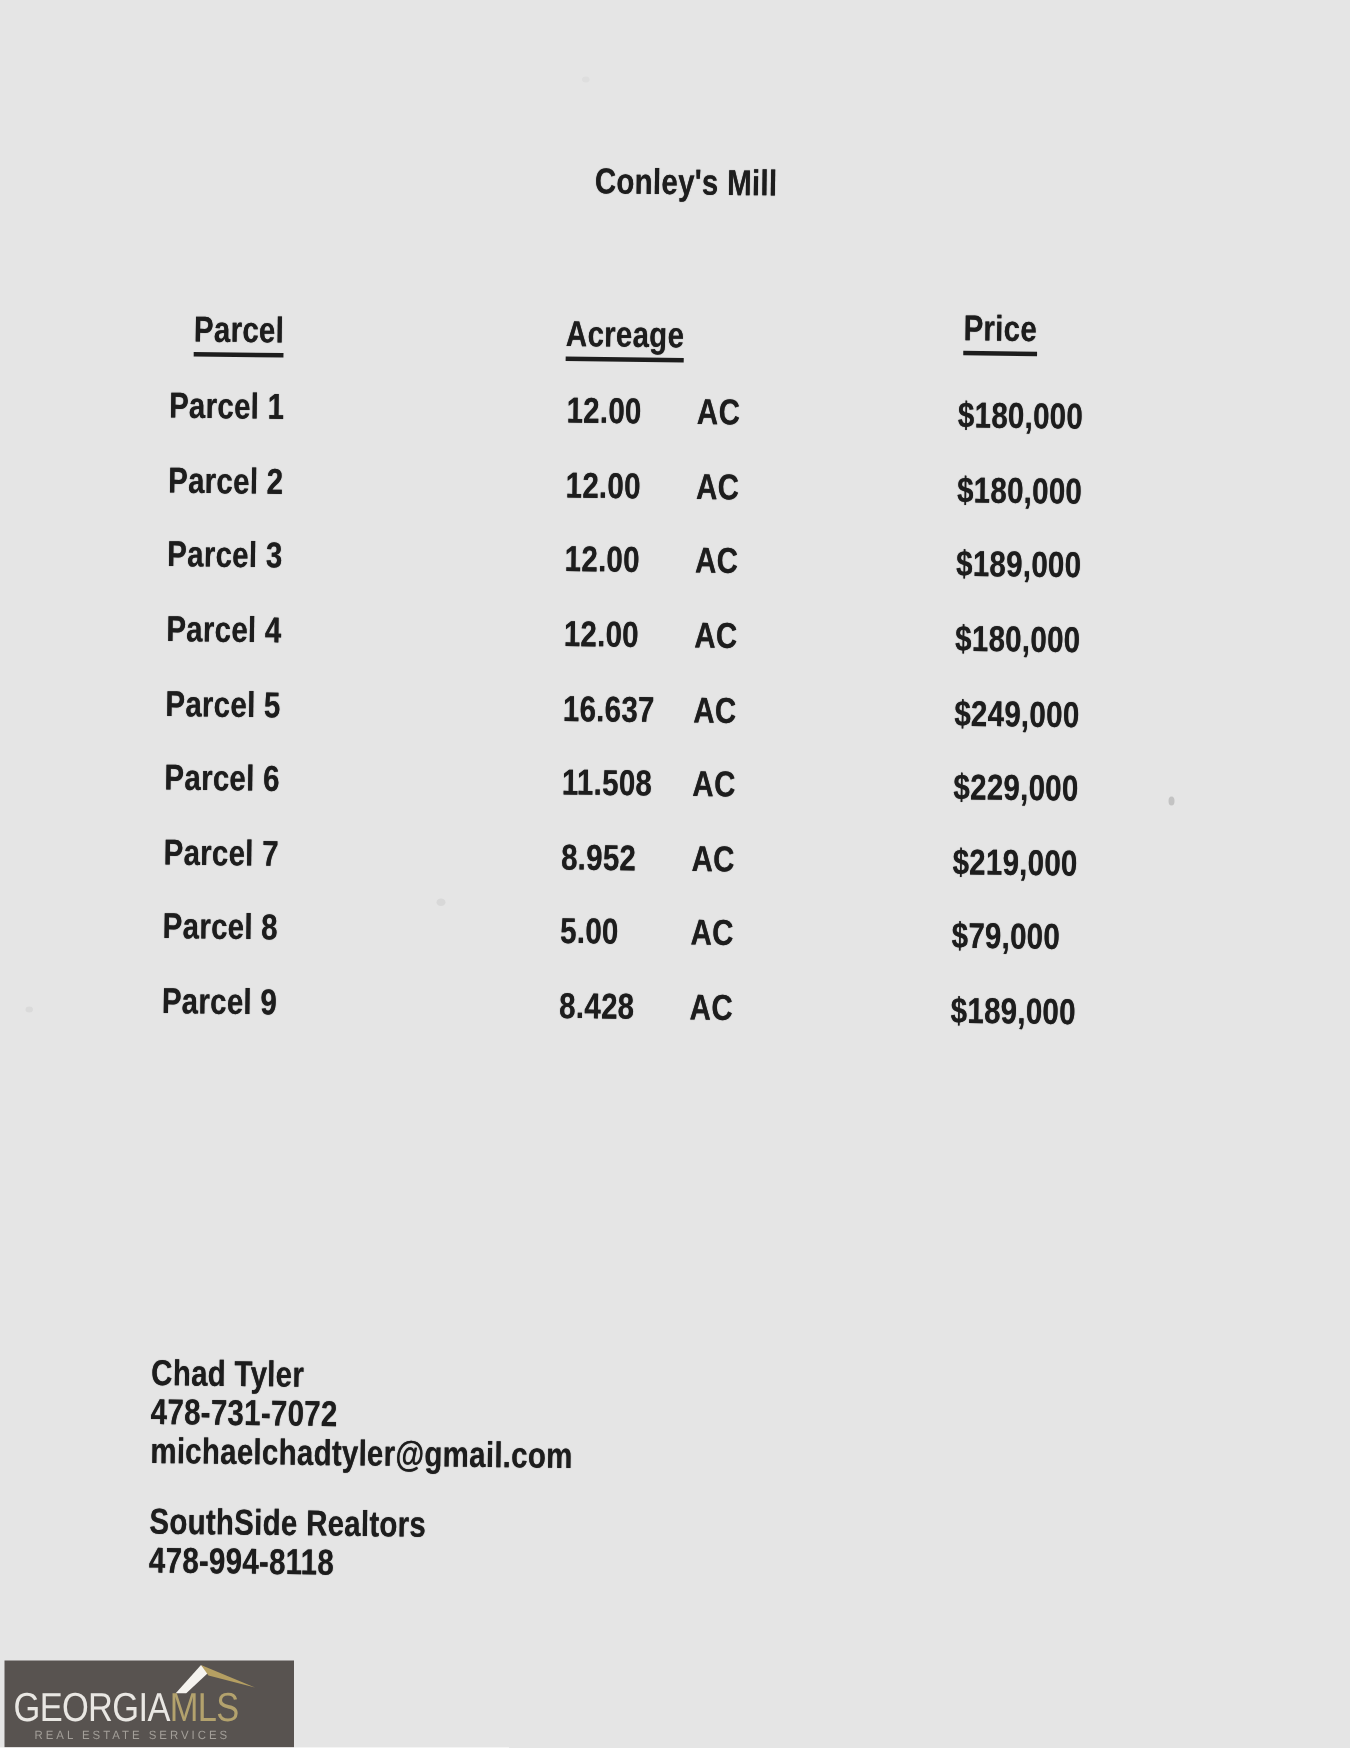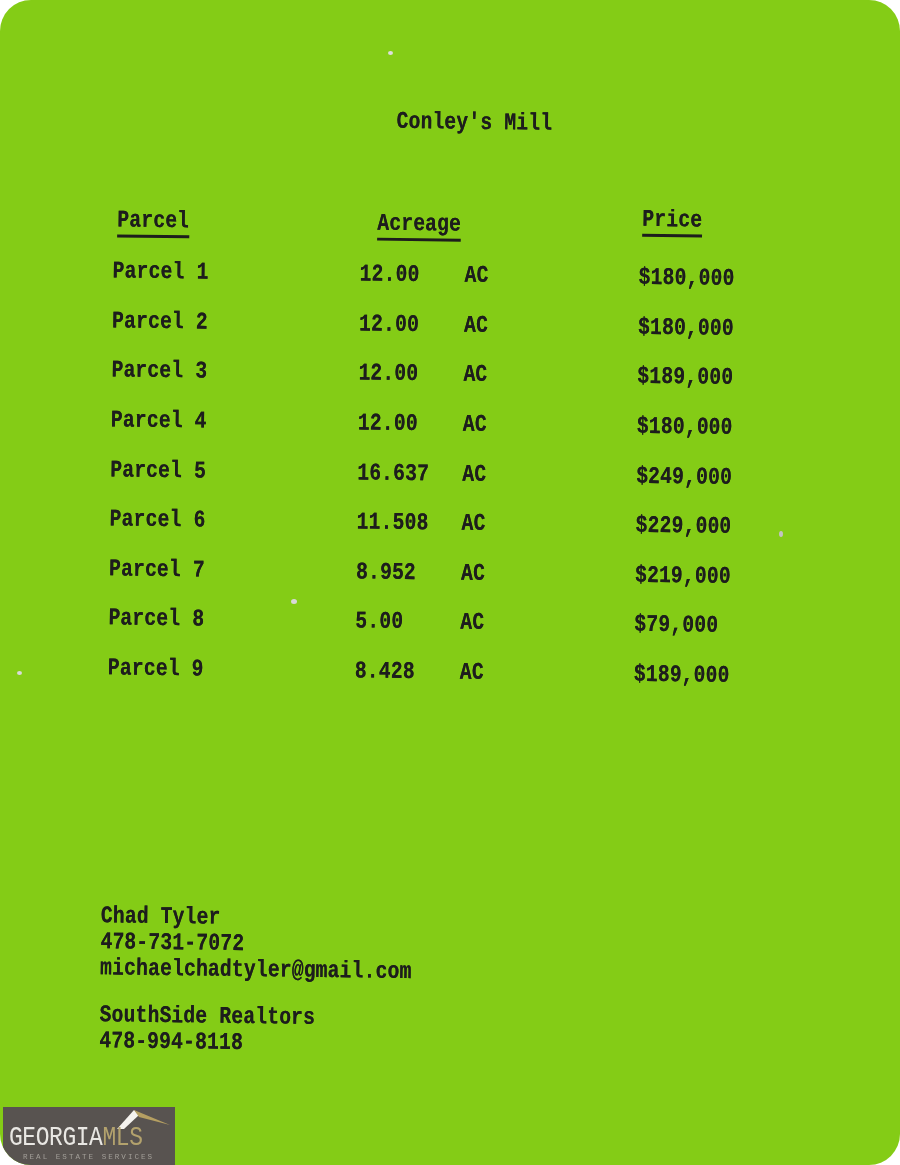--- a/index.html
+++ b/index.html
@@ -1,59 +1,58 @@
 <!DOCTYPE html>
 <html><head>
 <meta charset="utf-8">
 <style>
   html,body { margin:0; padding:0; background:#ffffff; }
   .page {
     position:relative; width:900px; height:1165px;
-    background:#84cc16; overflow:hidden;
-    font-family:Liberation Mono, monospace;
-    border-radius:31px;
+    background:#e5e5e5; overflow:hidden;
+    font-family:Liberation Sans, sans-serif;
   }
   
   .scan {
     position:absolute; left:0; top:0; width:900px; height:1165px;
     transform:rotate(0.7deg); transform-origin:0 0;
     color:#1d1d1d; font-weight:700; font-size:24px;
   }
   
   .t {
     display:inline-block; white-space:pre;
     transform:scaleX(0.82); transform-origin:0 50%;
     line-height:24px; letter-spacing:0.2px;
     text-shadow:0 0 0.6px rgba(25,25,25,0.85);
   }
   .u { border-bottom:3px solid #1d1d1d; padding-bottom:2px; }
   .abs { position:absolute; }
   .title { left:398px; top:103px; }
-  .hdr-parcel  { left:120px; top:205px; }
+  .hdr-parcel  { left:132px; top:205px; }
   .hdr-acreage { left:380px; top:205px; }
   .hdr-price   { left:645px; top:198px; }
   .rows { position:absolute; left:0; top:256px; width:900px; }
   .row  { position:relative; height:49.65px; }
   .row .cell { position:absolute; top:0; }
   .cell-parcel  { left:116px; }
-  .cell-acreage { left:363px; }
+  .cell-acreage { left:381px; }
   .cell-unit    { left:468px; }
   .cell-price   { left:642px; }
   .contact { position:absolute; left:112px; top:902px; }
   .contact p { margin:0; line-height:26px; }
   .contact p.office { margin-top:21px; }
   
   .speck { position:absolute; border-radius:50%; }
   .s1 { left:388px; top:51px;  width:5px; height:4px; background:#dedede; }
   .s2 { left:291px; top:599px; width:6px; height:5px; background:#d8d8d8; }
   .s3 { left:779px; top:531px; width:4px; height:6px; background:#c3c3c3; }
   .s4 { left:17px;  top:671px; width:5px; height:4px; background:#dadada; }
   
   .logo {
-    position:absolute; left:3px; top:1107px; width:172px; height:58px;
+    position:absolute; left:3px; top:1107px; width:193px; height:58px;
     background:#585350;
   }
   .logo-line {
     position:absolute; left:6px; top:18px; line-height:27px;
     font-size:27px; font-weight:400; letter-spacing:-0.5px;
     transform:scaleX(0.85); transform-origin:0 0; white-space:pre;
   }
   .logo-georgia { color:#e9e7e3; }
   .logo-mls { color:#b3a26d; }
   .logo-roof { position:absolute; left:113px; top:2px; }

